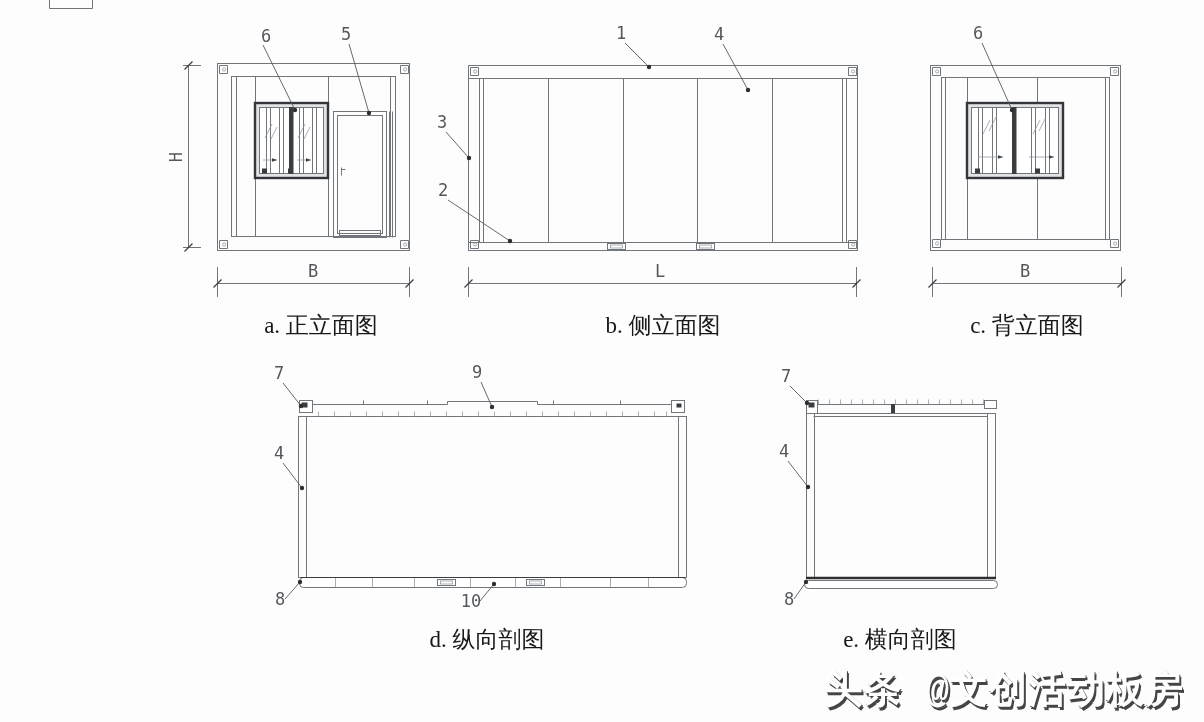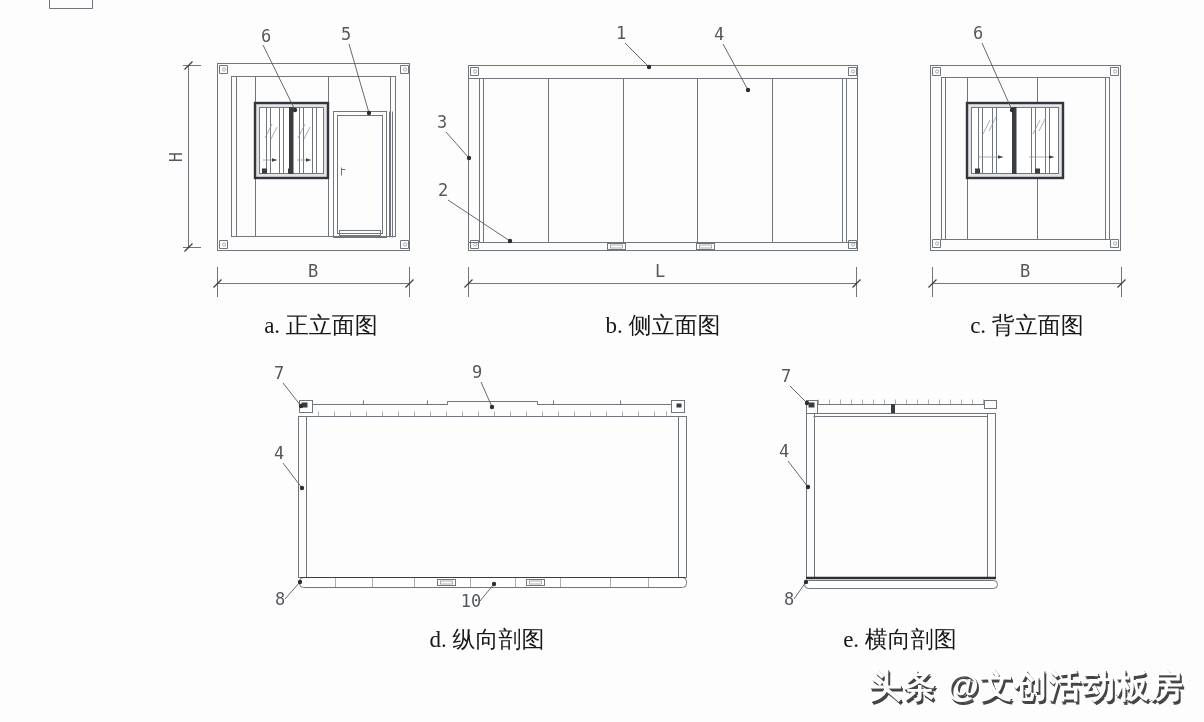--- a/index.html
+++ b/index.html
@@ -11,22 +11,22 @@
   .dk{stroke:#33363a;fill:none;stroke-width:2.4;}
   .tick{stroke:#3a3d40;fill:none;stroke-width:1.2;}
   .leader{stroke:#55585c;fill:none;stroke-width:.9;}
   .fillwin{fill:#e2e3e5;}
   .white{fill:#ffffff;}
   .dark{fill:#3a3d40;stroke:none;}
   .dot{fill:#2c2e30;stroke:none;}
   .caption{font-family:"Liberation Serif","DejaVu Serif",serif;font-size:23px;fill:#181818;}
   .dim,.callout{font-family:"DejaVu Sans Mono","Liberation Mono",monospace;font-size:17px;fill:#54585d;}
   .watermark{position:absolute;top:664px;right:20px;white-space:nowrap;
-             font-family:Liberation Sans, sans-serif;font-weight:700;
-             font-size:33px;letter-spacing:1px;color:#ffffff;
+             font-family:Liberation Mono, monospace;font-weight:700;
+             font-size:38px;letter-spacing:1px;color:#ffffff;
              text-shadow:2px 3px 0 #454545,1px 1px 0 #4a4a4a;}
 </style>
 </head>
 <body>
 
 <div class="canvas">
 <svg width="1204" height="722" viewBox="0 0 1204 722">
   <defs>
     <pattern id="ladder" width="8" height="5" patternUnits="userSpaceOnUse">
       <rect width="8" height="5" fill="#b3b8bd"></rect>

